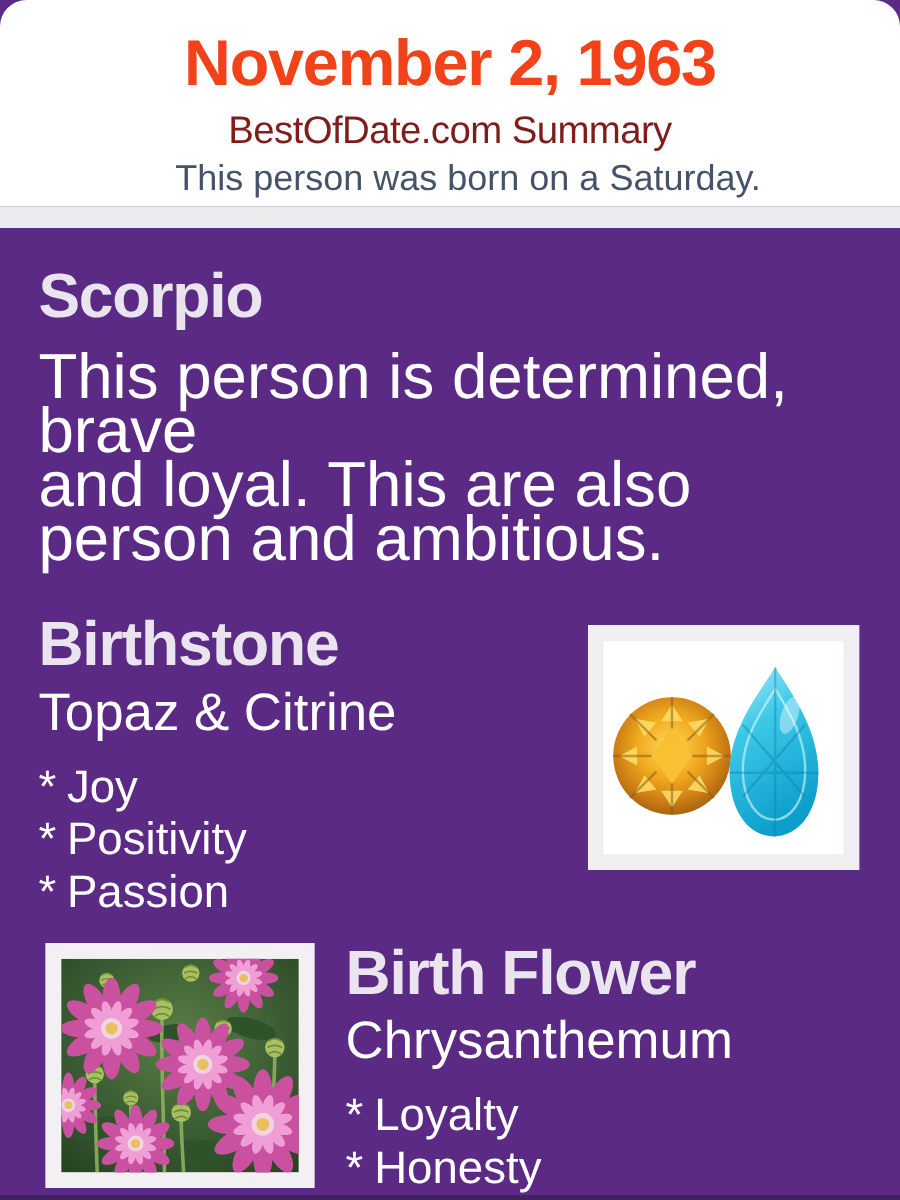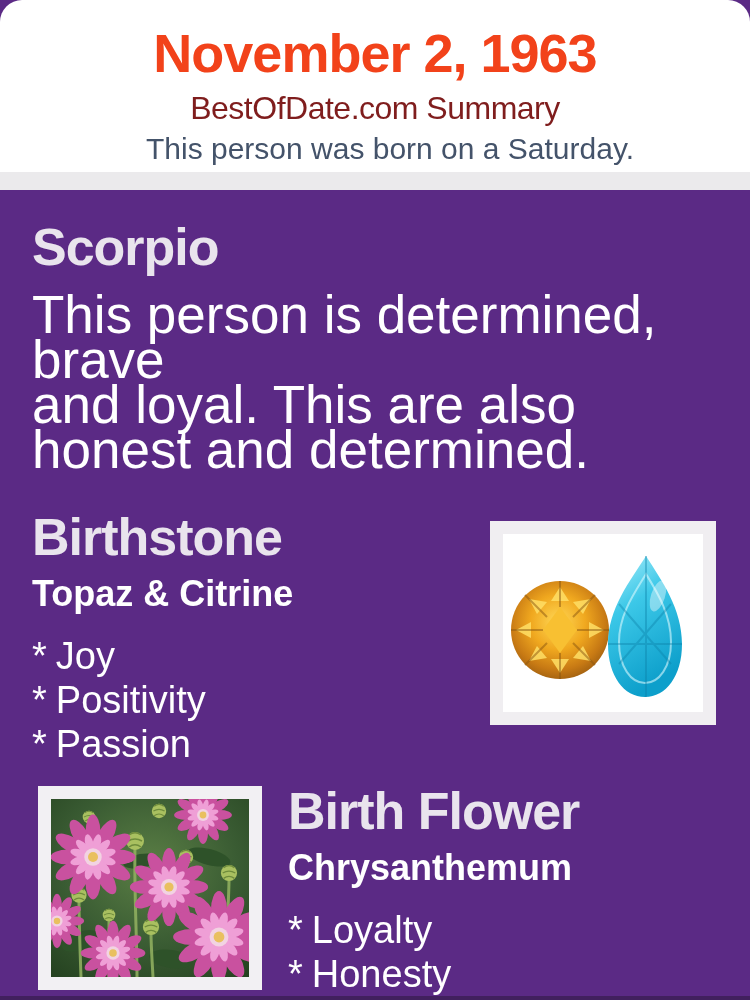--- a/index.html
+++ b/index.html
@@ -34,21 +34,21 @@
   
   .content{flex:1 1 auto;padding:0 34px 0 32px;color:#ffffff;}
   .big-h{
     margin:0;font-size:52px;line-height:62px;font-weight:700;
     letter-spacing:-1px;color:#e9e4ed;
   }
   .zodiac{padding-top:26px;}
   .desc{margin:14px 0 0;font-size:53px;line-height:45px;font-weight:400;color:#ffffff;}
   .dline{display:block;}
 
-  .sub{margin-top:2px;font-size:36px;line-height:48px;font-weight:700;color:#ffffff;}
+  .sub{margin-top:2px;font-size:44px;line-height:48px;font-weight:400;color:#ffffff;}
   .traits{list-style:none;margin:16px 0 0;padding:0;}
   .trait{font-size:38px;line-height:44px;color:#ffffff;}
   .star{margin-right:9px;}
 
   .row{display:flex;align-items:flex-start;}
   .bs-row{margin-top:34px;}
   .col{flex:1 1 auto;}
 
   .photo-card{background:#ffffff;flex:0 0 auto;}
   .gems-card{width:200px;height:178px;border:13px solid #f0eef1;margin-top:15px;}
@@ -73,21 +73,21 @@
 
   <div class="divider"></div>
 
   <main class="content">
 
     <section class="zodiac">
       <h2 class="big-h">Scorpio</h2>
       <p class="desc">
         <span class="dline">This person is determined, brave</span>
         <span class="dline">and loyal. This are also</span>
-        <span class="dline">honest and determined.</span>
+        <span class="dline">person and ambitious.</span>
       </p>
     </section>
 
     <section class="row bs-row">
       <div class="col">
         <h2 class="big-h">Birthstone</h2>
         <div class="sub">Topaz &amp; Citrine</div>
         <ul class="traits">
           <li class="trait"><span class="star">*</span><span>Joy</span></li>
           <li class="trait"><span class="star">*</span><span>Positivity</span></li>

